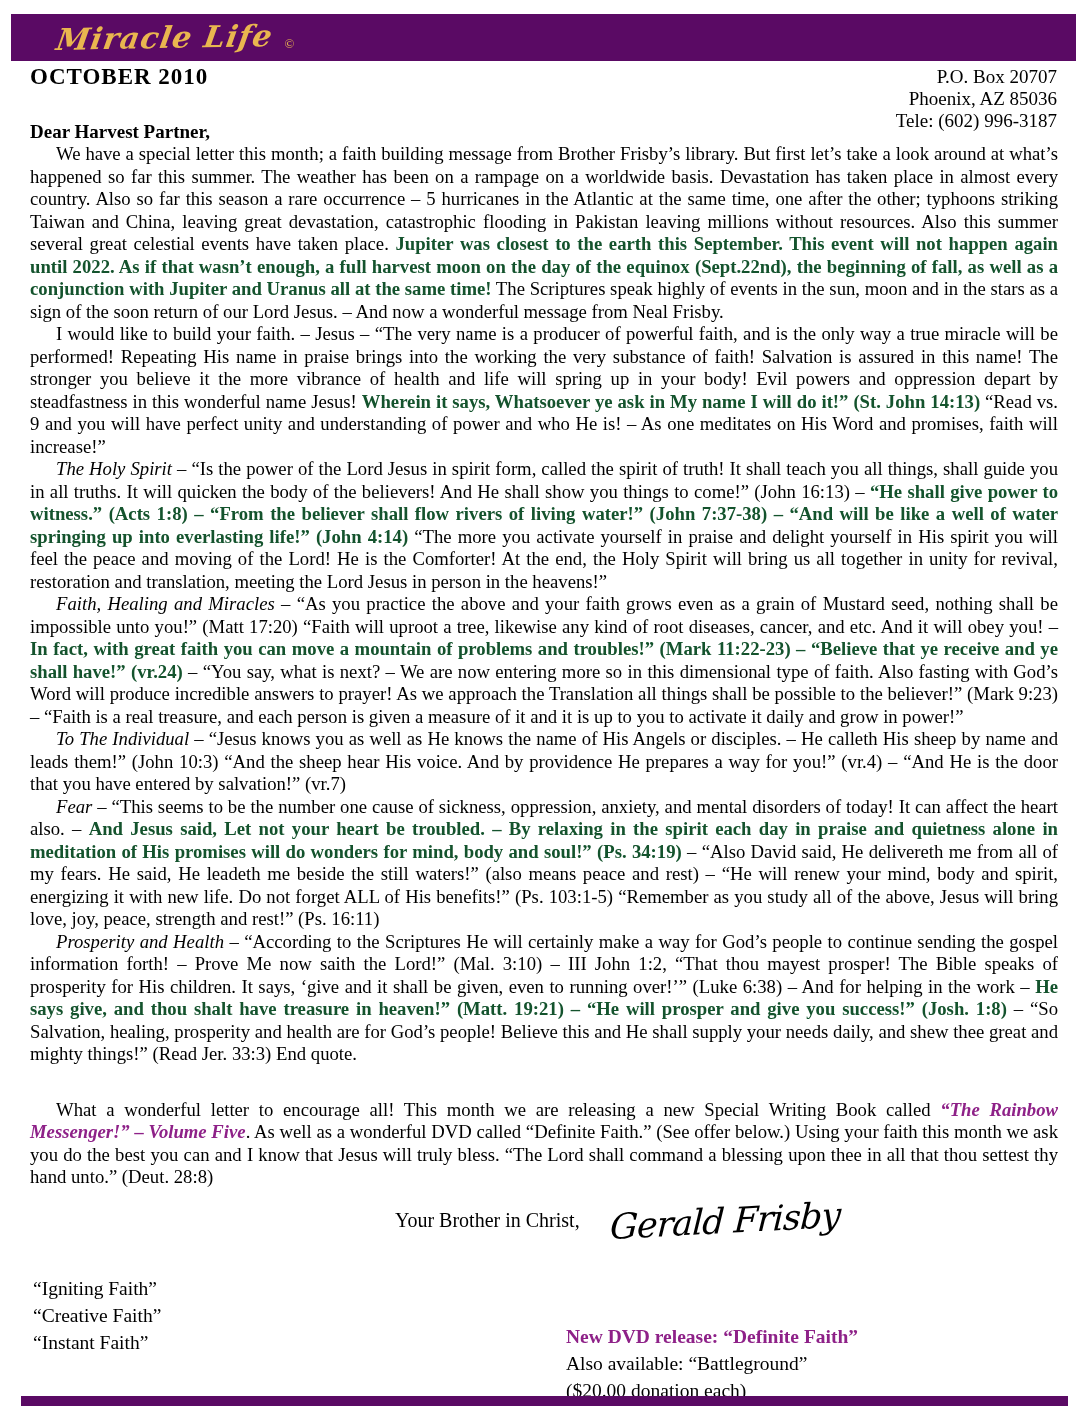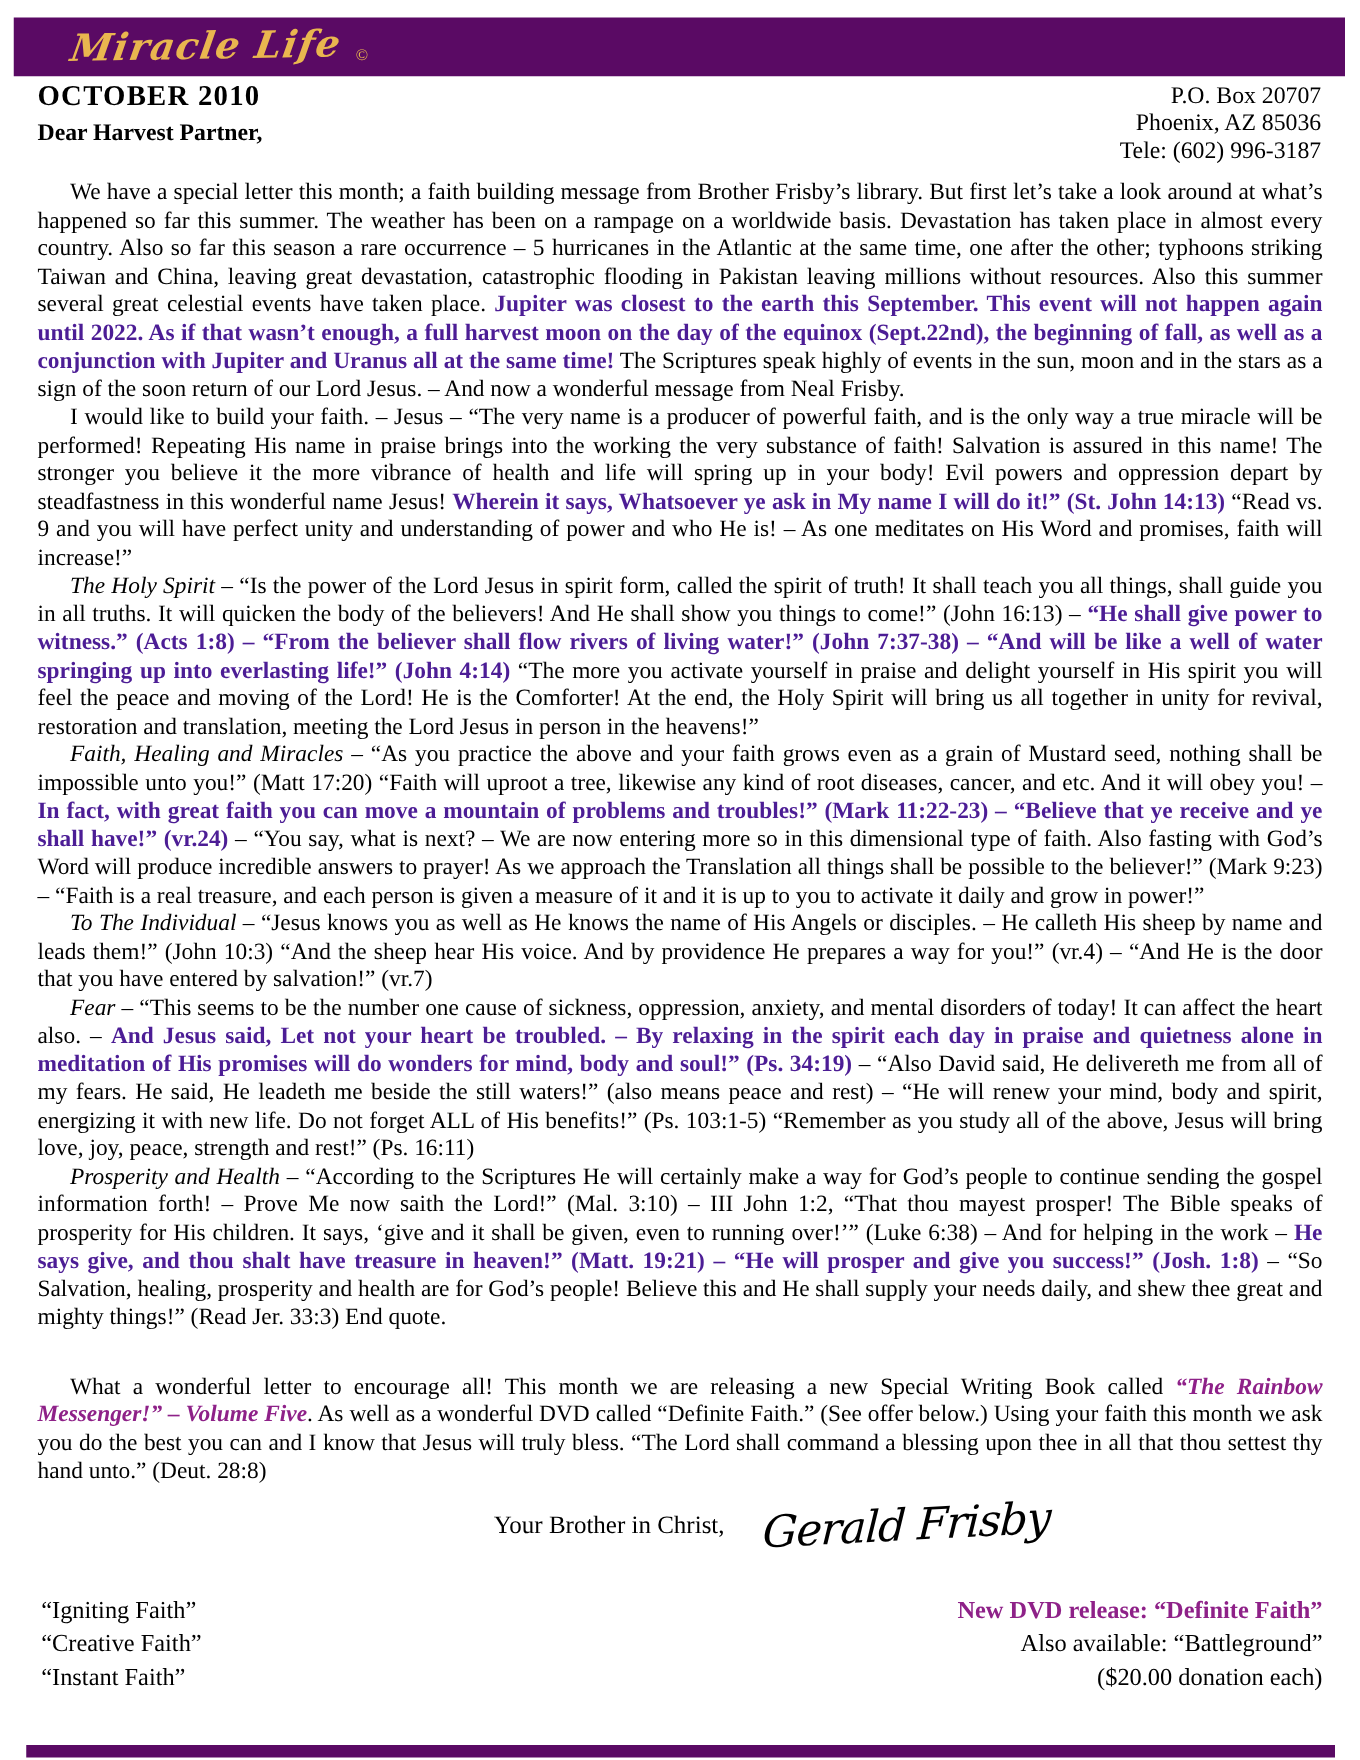--- a/index.html
+++ b/index.html
@@ -19,37 +19,37 @@
   }
   .copy { color:#e9b64f; font-size:13px; margin-left:12px; margin-top:12px; }
   .issue {
     position:absolute; left:30px; top:64px; font-size:23px; font-weight:bold;
     letter-spacing:1px;
   }
   .addr {
     position:absolute; right:31px; top:66px; text-align:right;
     font-size:19px; line-height:22px;
   }
-  .salutation { position:absolute; left:30px; top:96px; font-size:19px; font-weight:bold; }
+  .salutation { position:absolute; left:30px; top:121px; font-size:19px; font-weight:bold; }
   .content { position:absolute; left:30px; right:30px; top:143px; }
   .para { margin:0; text-align:justify; text-indent:26px; font-size:18.7px; line-height:22.5px; }
   .para.spaced { margin-top:33px; }
-  .r-p  { color:#4c1d95; font-weight:bold; }
+  .r-p  { color:#14532d; font-weight:bold; }
   .r-i  { font-style:italic; }
   .r-pi { color:#8e2188; font-weight:bold; font-style:italic; }
   .closing-row { margin-top:12px; margin-left:365px; display:flex; align-items:flex-start; height:60px; }
   .valediction { font-size:20px; padding-top:8px; white-space:nowrap; }
   .signature {
     font-family:"DejaVu Serif", serif; font-style:italic; font-size:35px;
     transform:rotate(-3deg) skewX(-6deg); margin-left:30px; letter-spacing:-1px;
     white-space:nowrap;
   }
   .offers { display:flex; margin-top:14px; font-size:19.5px; }
   .offers-left  { width:52%; line-height:27px; padding-left:3px; }
-  .offers-right { width:48%; text-align:right; line-height:27px; }
+  .offers-right { width:48%; text-align:left; line-height:27px;margin-top:48px; }
   .offers-right .accent { color:#8e2188; font-weight:bold; }
   .footer-bar {
     position:absolute; left:21px; right:20px; bottom:2px; height:10px;
     background:#5a0a64;
   }
 </style>
 </head>
 <body>
 
 <div class="page">

